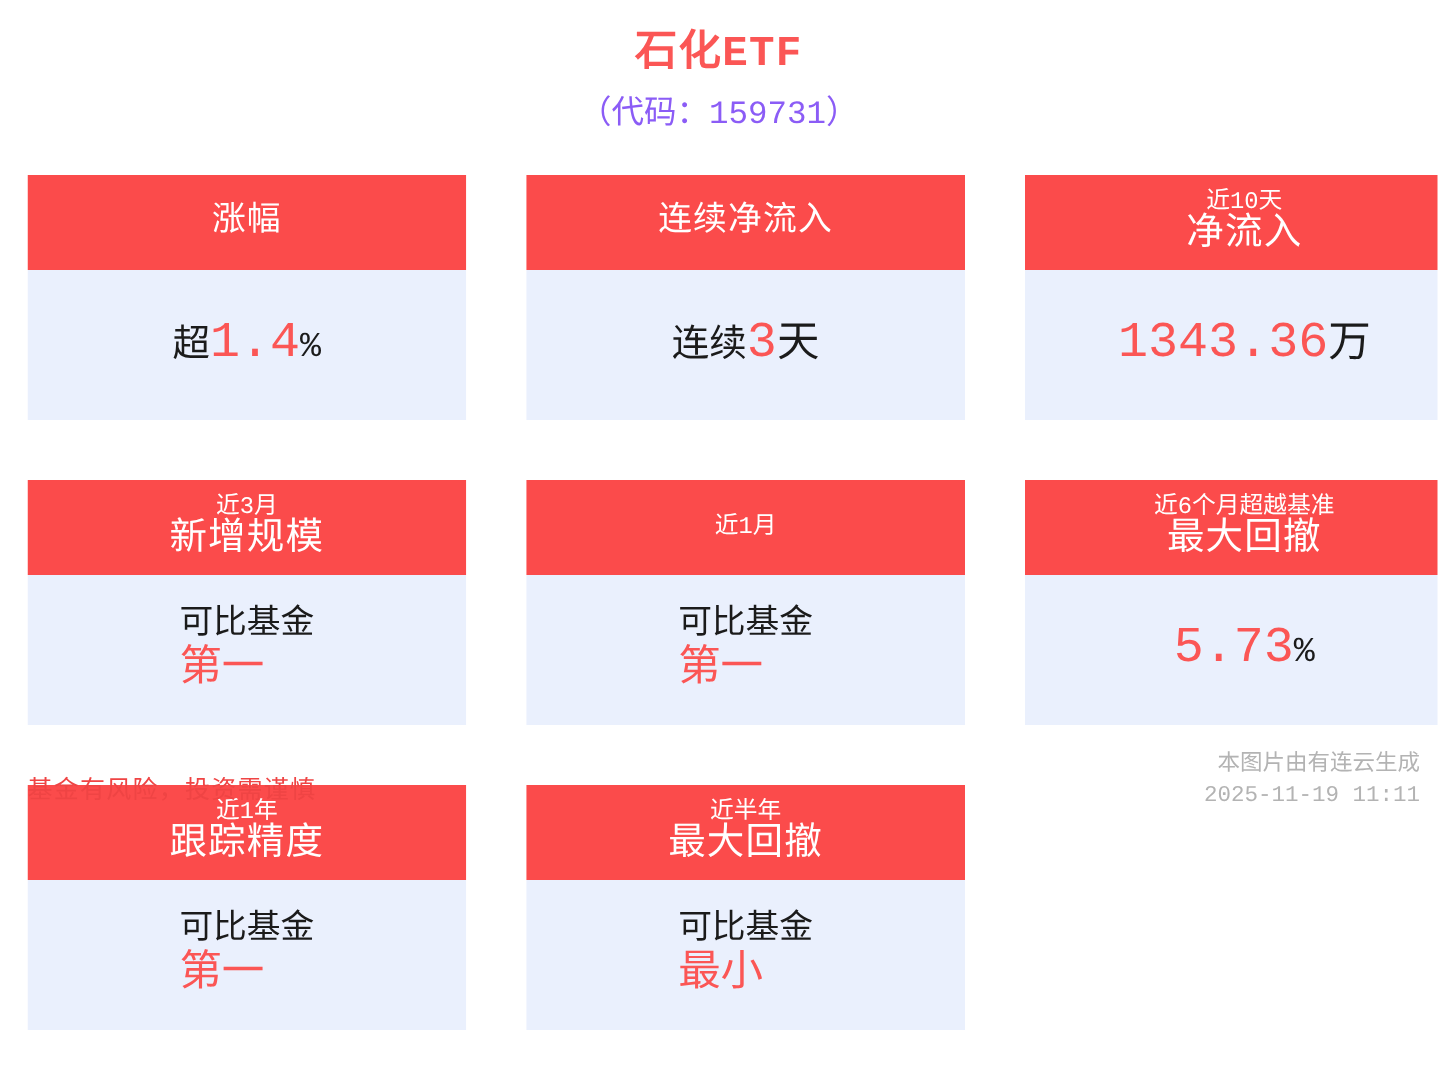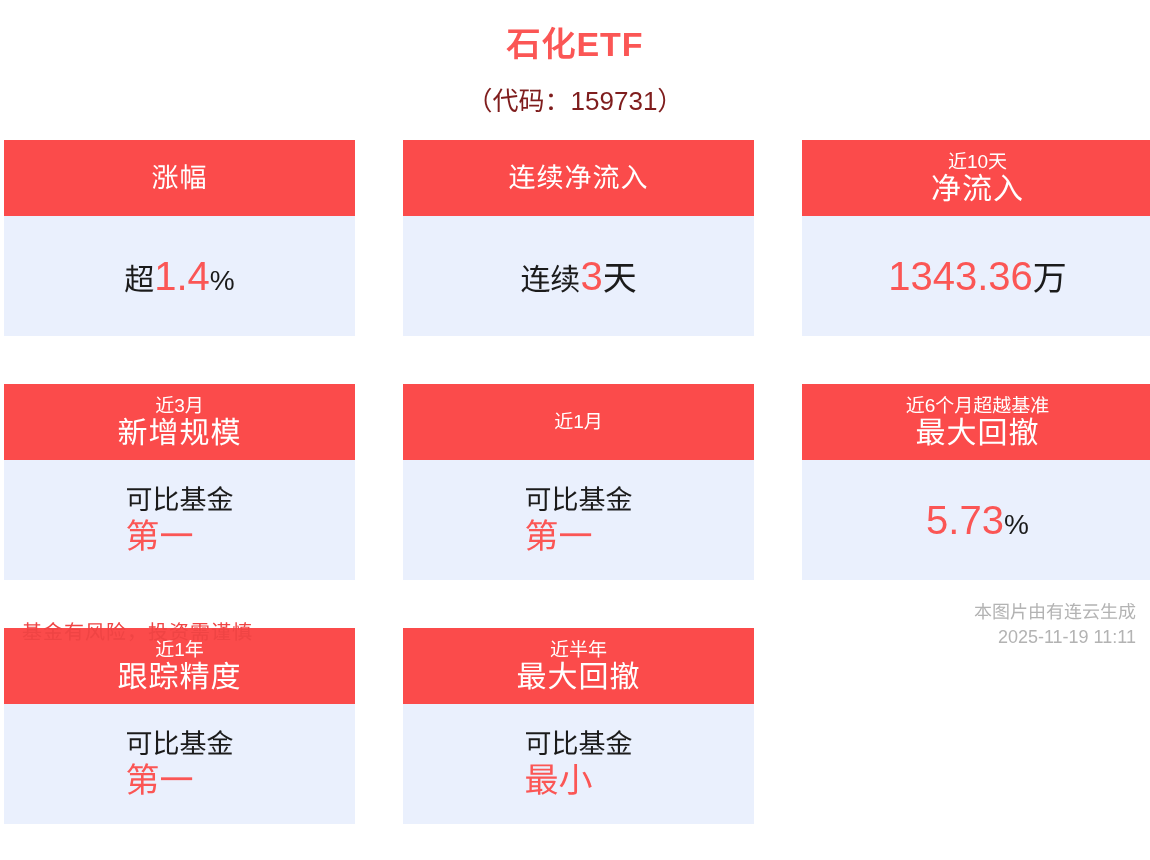--- a/index.html
+++ b/index.html
@@ -12,47 +12,48 @@
     height: 860px;
     background: #ffffff;
     font-family: "Liberation Sans", "DejaVu Sans", sans-serif;
     overflow: hidden;
   }
   .page {
     position: relative;
     width: 1150px;
     height: 661px;
     box-sizing: border-box;
+    font-family: Liberation Mono, monospace;
   }
 
   
   .title-block {
     width: 100%;
     padding-top: 22px;
     text-align: center;
   }
   .main-title {
     font-size: 34px;
     font-weight: bold;
     color: #fb5655;
     letter-spacing: 1px;
     line-height: 44px;
   }
   .sub-title {
     font-size: 26px;
     font-weight: normal;
-    color: #7f1d1d;
+    color: #8b5cf6;
     line-height: 38px;
-    margin-top: 16px;
+    margin-top: 6px;
   }
 
   
   .grid {
     position: absolute;
-    left: 4px;
+    left: 22px;
     top: 140px;
     width: 1122px;
     display: grid;
     grid-template-columns: repeat(3, 351px);
     grid-template-rows: repeat(3, 196px);
     column-gap: 34px;
     row-gap: 29px;
     gap: 48px;
   }
   .card {

